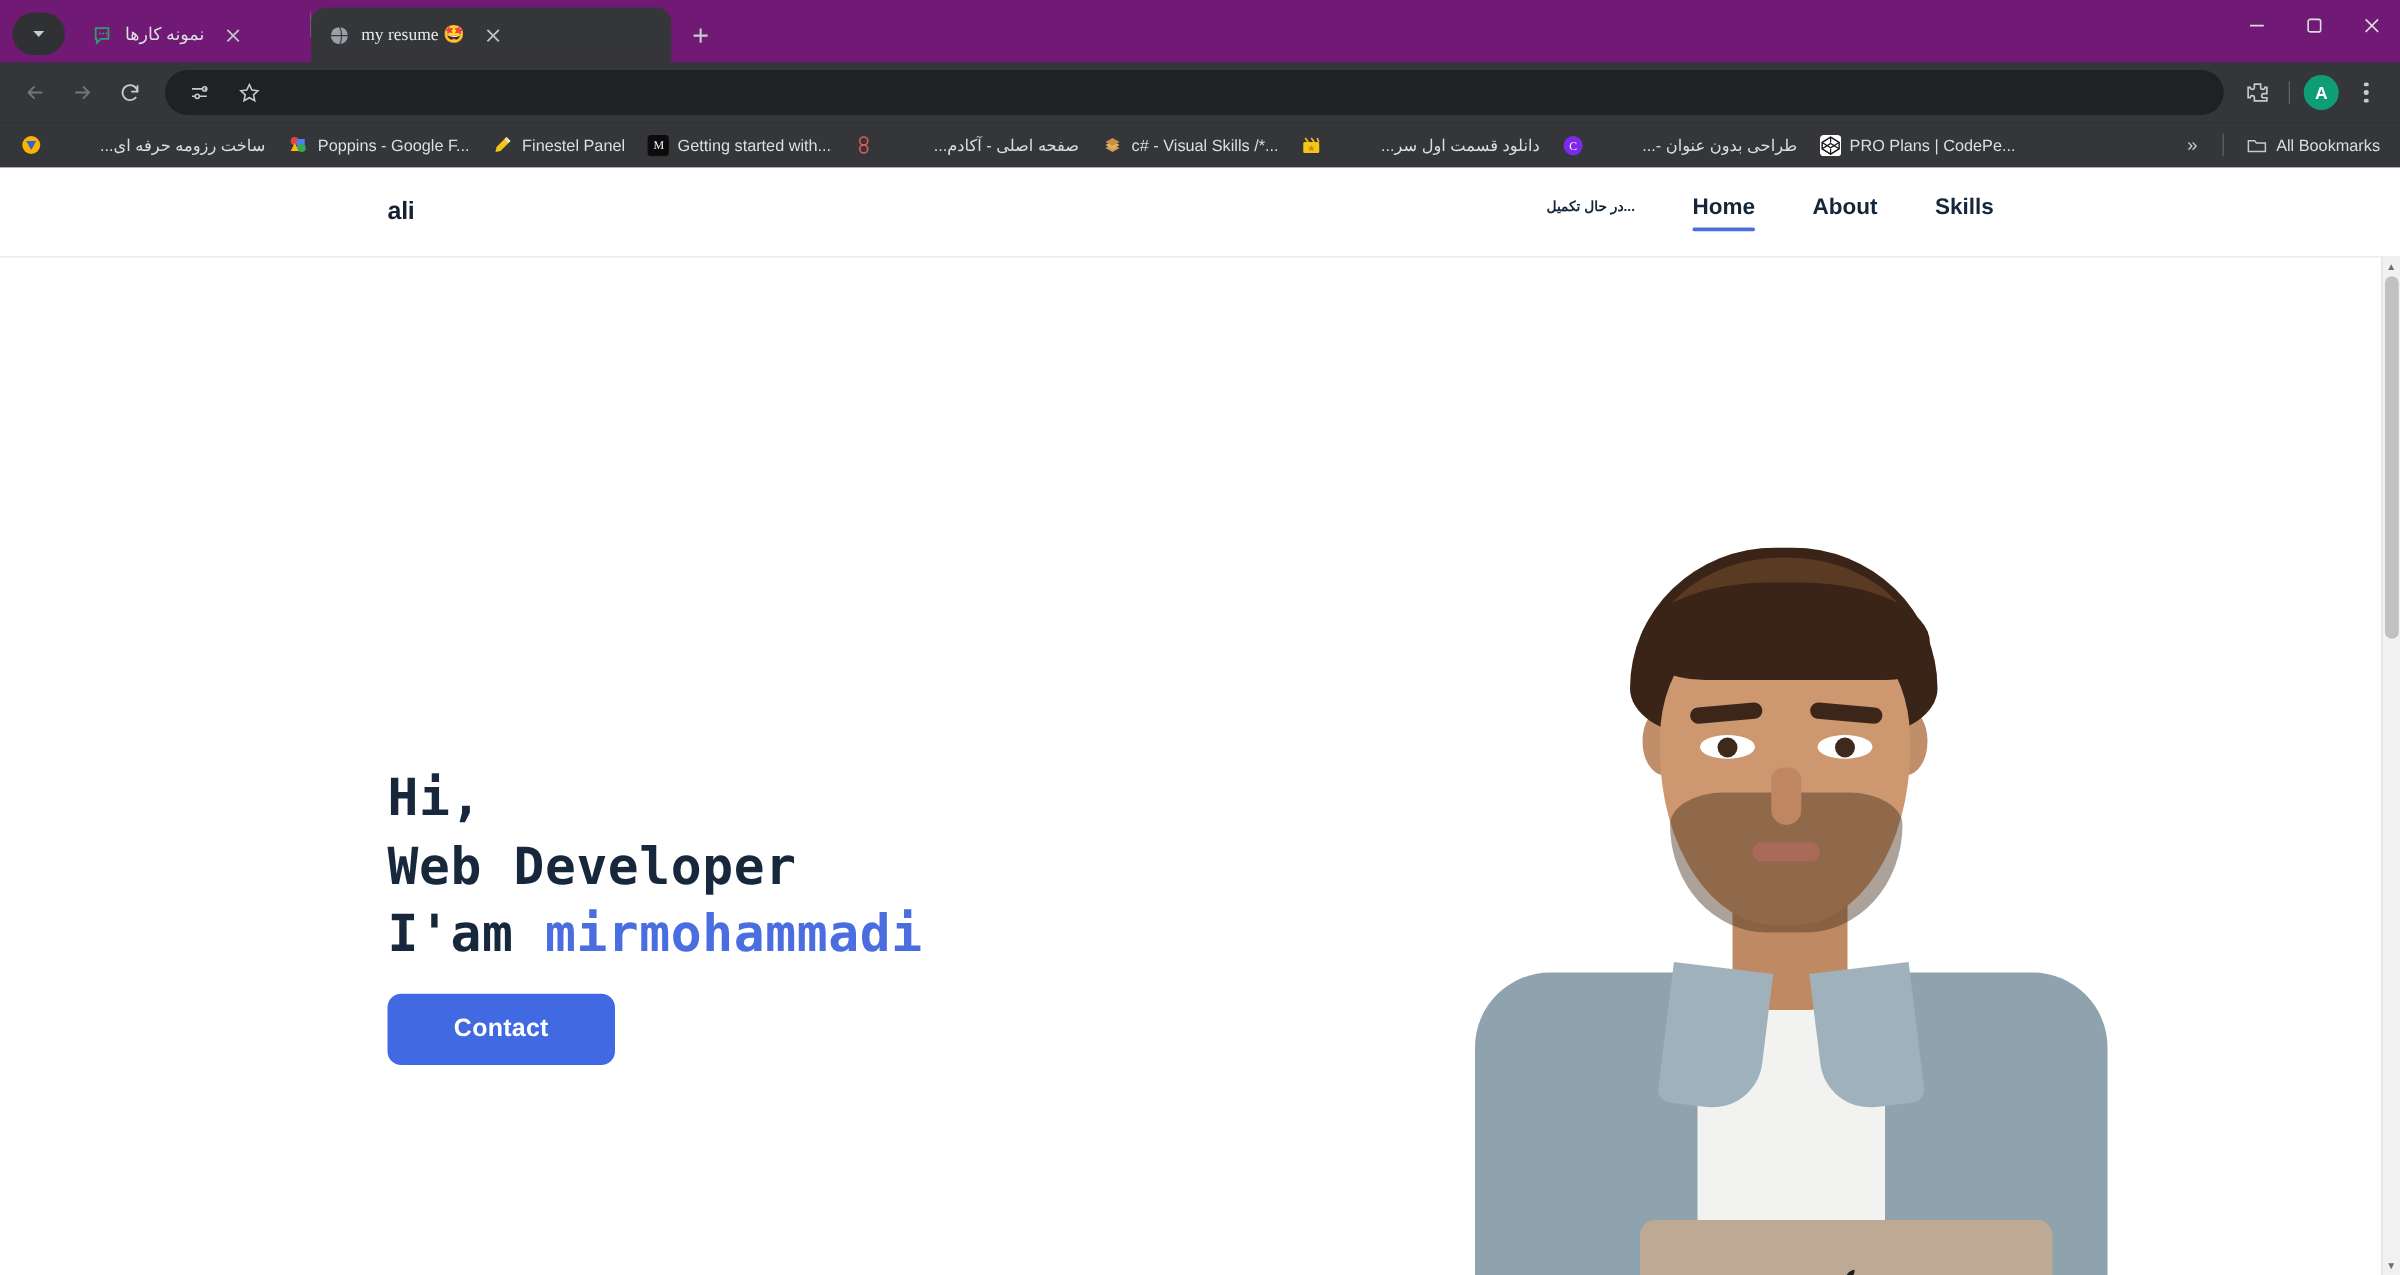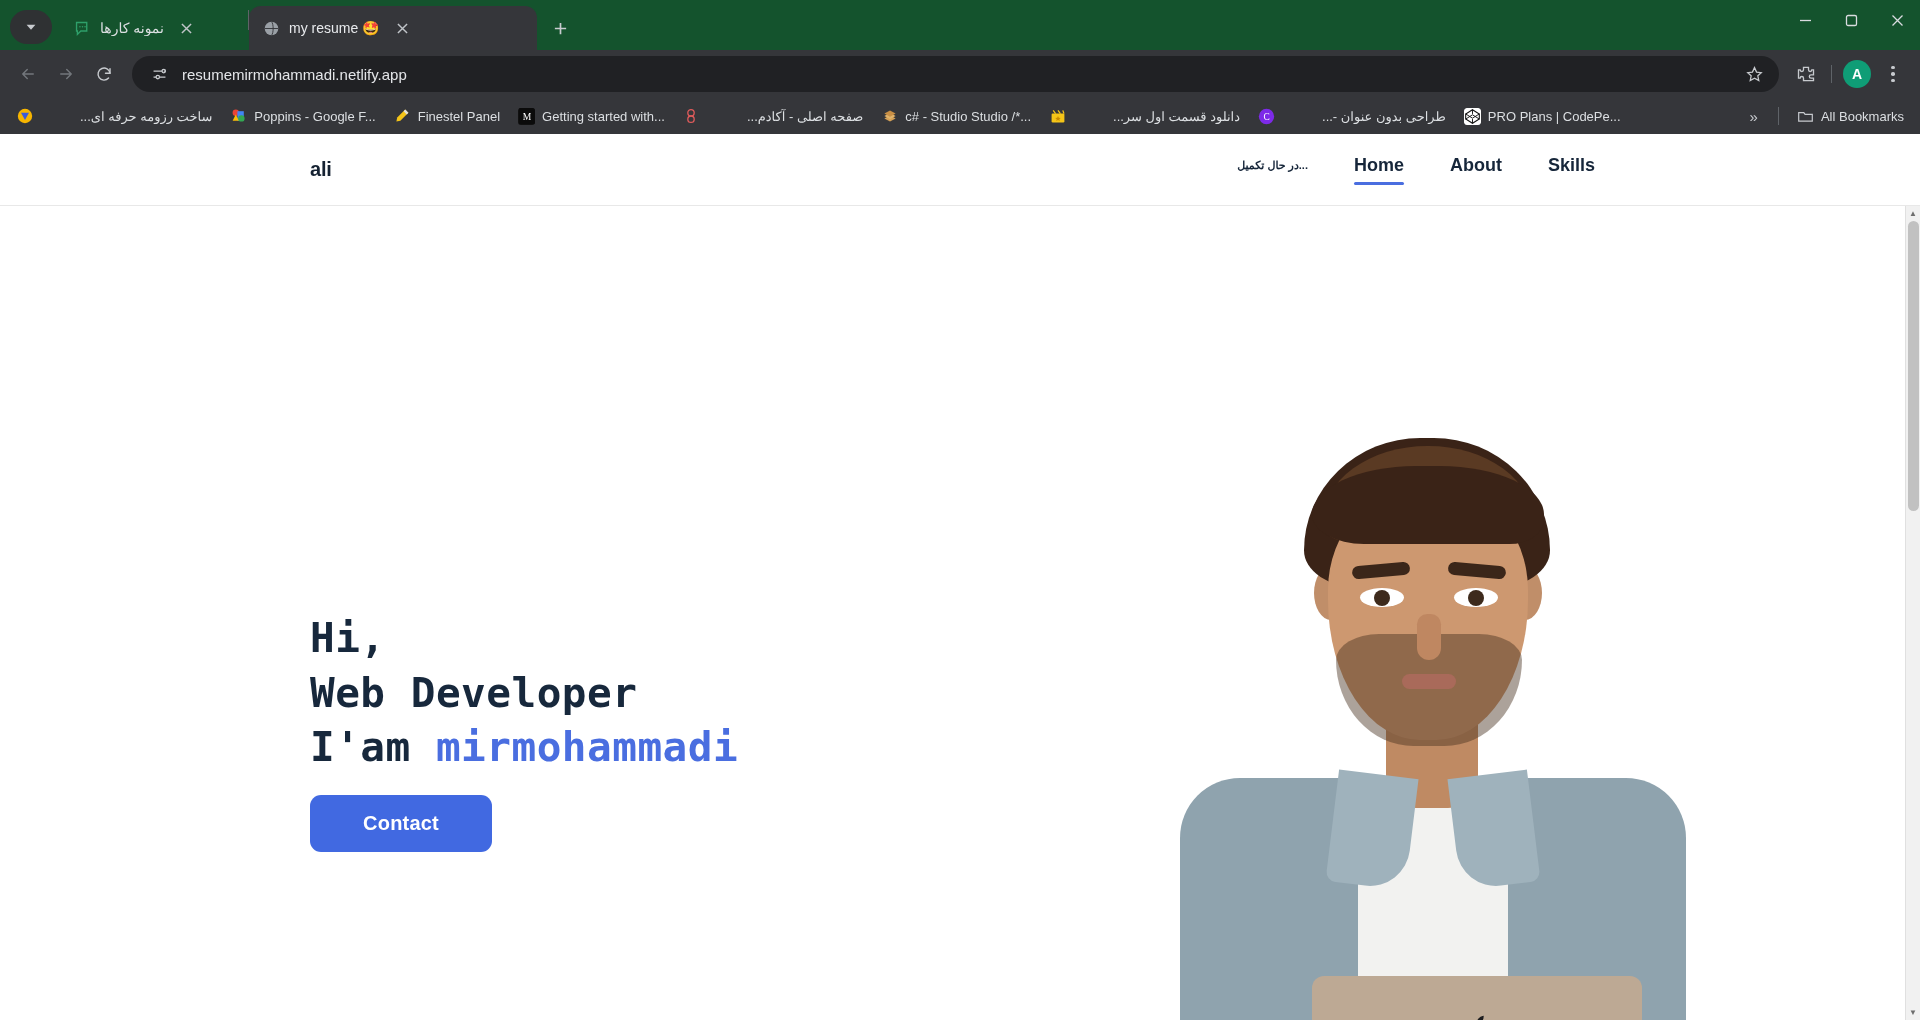--- a/index.html
+++ b/index.html
@@ -8,22 +8,22 @@
     overflow: hidden;
     font-family: "Liberation Sans", sans-serif;
     background: #202124;
   }
 
   
   .browser { width: 1920px; height: 1020px; display: flex; flex-direction: column; background: #202124; }
 
   
   .tabstrip {
-    height: 50px; background: #14532d;
-    display: flex; align-items: flex-end; padding-left: 4px; position: relative;
+    height: 50px; background: #701a75;
+    display: flex; align-items: flex-end; padding-left: 4px; position: relative; font-family: Liberation Serif, serif;
   }
   .tab-search {
     width: 42px; height: 34px; margin: 0 6px 6px 6px;
     border-radius: 18px; background: #2f3133;
     display: flex; align-items: center; justify-content: center;
     flex: 0 0 auto;
   }
   .tab-search svg { width: 14px; height: 14px; fill: #c8cbcf; }
   .tab {
     height: 44px; display: flex; align-items: center;
@@ -257,21 +257,20 @@
     </div>
 
     <div class="omnibox">
       <span class="omni-icon">
         <svg width="17" height="17" viewBox="0 0 20 20" fill="none" stroke="#c7cace" stroke-width="1.5">
           <path d="M3 6h10M17 6h-2M3 13h3M10 13h7"></path>
           <circle cx="15" cy="6" r="2"></circle>
             <circle cx="8" cy="13" r="2"></circle>
         </svg>
       </span>
-      <span class="omni-url">resumemirmohammadi.netlify.app</span>
       <span class="omni-right">
         <span class="tb-icon">
           <svg width="19" height="19" viewBox="0 0 24 24">
             <path d="M12 3.3l2.6 5.6 6 .7-4.4 4.1 1.2 6-5.4-3-5.4 3 1.2-6L3.4 9.6l6-.7z"></path>
           </svg>
         </span>
       </span>
     </div>
 
     <div class="tb-icon">
@@ -347,21 +346,21 @@
     </div>
 
     <div class="bm">
       <span class="bm-ico">
         <svg width="16" height="16" viewBox="0 0 20 20">
             <path d="M3 13l7-4 7 4-7 4z" fill="#d4a056"></path>
             <path d="M3 10l7-4 7 4-7 4z" fill="#e0b26a"></path>
             <path d="M3 7l7-4 7 4-7 4z" fill="#c88f45"></path>
           </svg>
       </span>
-      <span class="bm-label">c# - Studio Studio /*...</span>
+      <span class="bm-label">c# - Visual Skills /*...</span>
     </div>
 
     <div class="bm">
       <span class="bm-ico">
         <svg width="16" height="16" viewBox="0 0 20 20">
             <rect x="2" y="7" width="16" height="11" rx="1.5" fill="#f5c518"></rect>
             <path d="M4 3l3 4M10 3l3 4M16 3l1.5 4" stroke="#f5c518" stroke-width="1.6"></path>
             <path d="M10 10l1 2.2 2.4.2-1.8 1.6.6 2.3L10 15l-2.2 1.3.6-2.3-1.8-1.6 2.4-.2z" fill="#c98b00"></path>
           </svg>
       </span>

